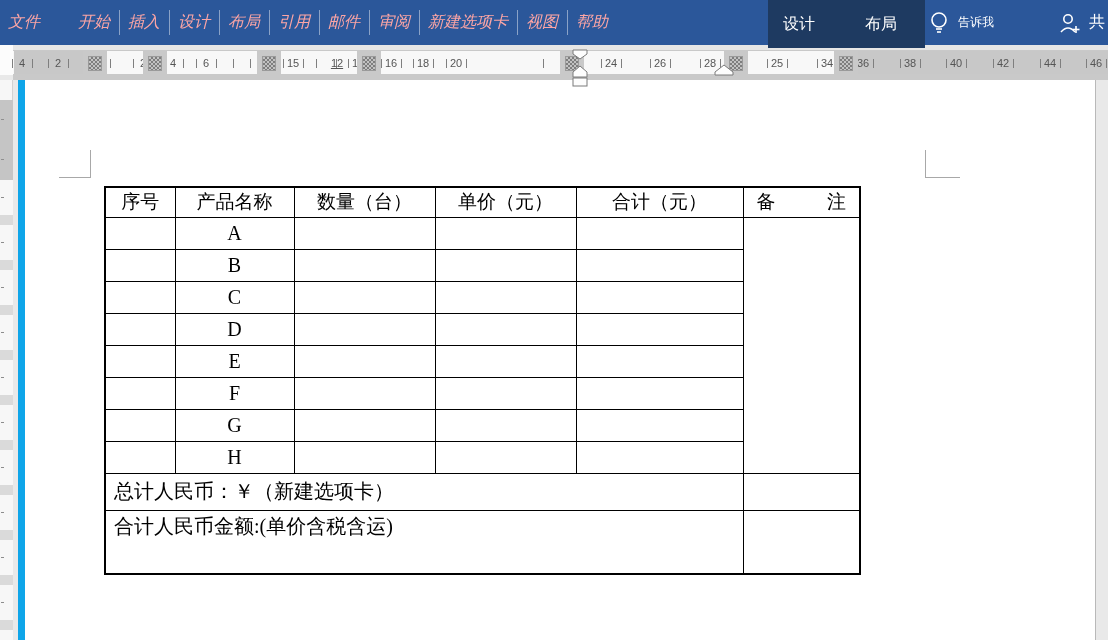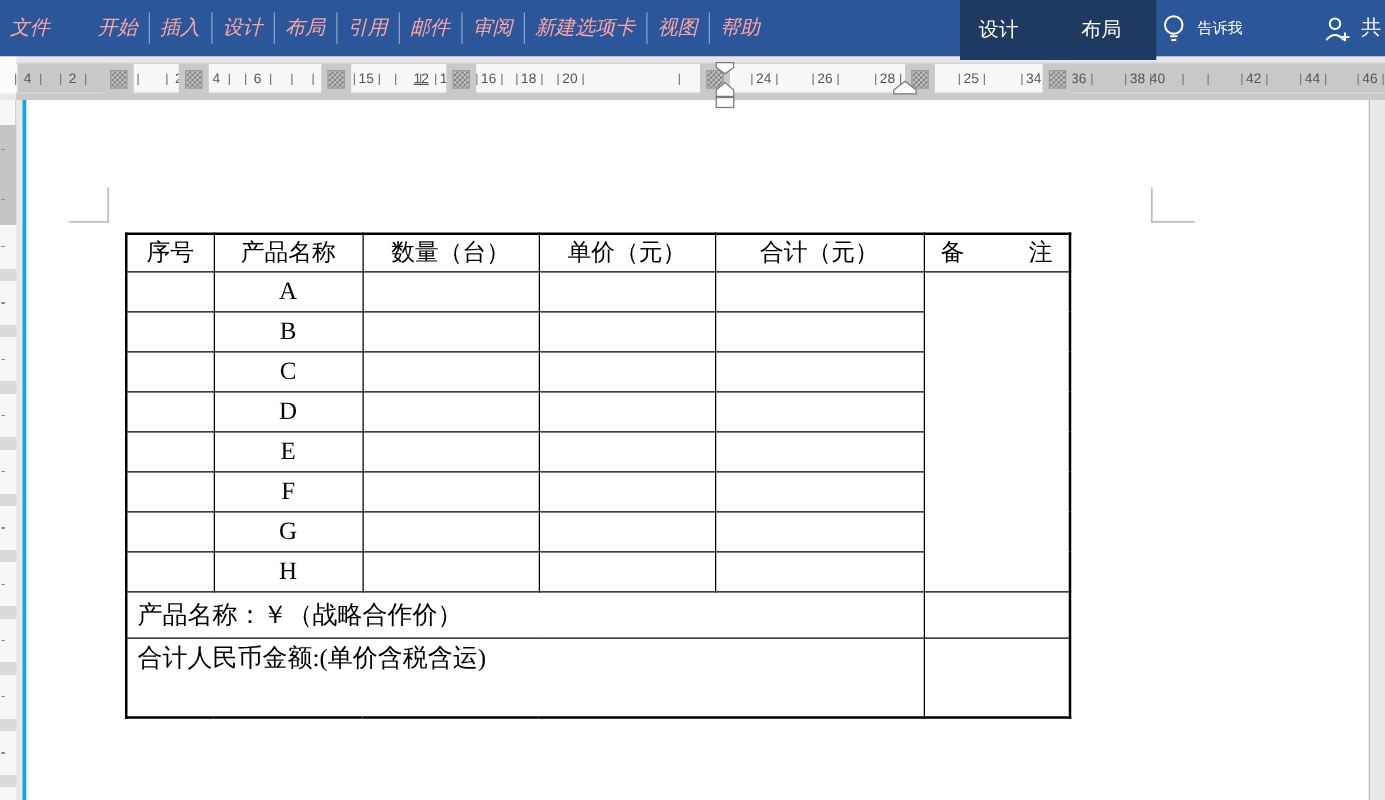--- a/index.html
+++ b/index.html
@@ -44,21 +44,21 @@
   .docarea { position:absolute; left:0; top:80px; width:1108px; height:560px; background:#e9e9e9; }
   .vruler { position:absolute; left:0; top:0; width:13px; height:560px; background:#f7f7f7; border-right:1px solid #d2d2d2; }
   .vruler .vmargin { position:absolute; left:0; top:20px; width:13px; height:80px; background:#c5c5c5; }
   .vruler .vbody { position:absolute; left:0; top:100px; width:13px; bottom:0;
     background:repeating-linear-gradient(180deg,#f7f7f7 0 35px,#dadada 35px 45px); }
   .vruler .vticks { position:absolute; left:1px; top:100px; width:3px; bottom:0;
     background:repeating-linear-gradient(180deg,transparent 0 17px,#8c8c8c 17px 18px,transparent 18px 45px); }
   .vruler .vticks2 { position:absolute; left:1px; top:20px; width:3px; height:80px;
     background:repeating-linear-gradient(180deg,transparent 0 19px,#8f8f8f 19px 20px,transparent 20px 40px); }
 
-  .page { position:absolute; left:18px; top:0; width:1078px; height:560px; background:#ffffff; border-left:3px solid #0ea5e9; border-right:1px solid #b9b9b9; }
+  .page { position:absolute; left:18px; top:0; width:1078px; height:560px; background:#ffffff; border-left:7px solid #0ea5e9; border-right:1px solid #b9b9b9; }
   .cropmark { position:absolute; background:#a8a8a8; }
 
   
   table.doc { position:absolute; left:79px; top:106px; 
     border-collapse:collapse; table-layout:fixed; width:755px;
     font-family:"Liberation Serif","DejaVu Serif",serif; color:#000; }
   table.doc td, table.doc th { border:1px solid #000; font-weight:normal; overflow:hidden; }
   table.doc { border:2px solid #000; }
   col.c1{width:70px;} col.c2{width:119px;} col.c3{width:141px;} col.c4{width:141px;} col.c5{width:167px;} col.c6{width:117px;}
   tr.hrow { height:30px; }
@@ -181,21 +181,21 @@
         <div class="hnum" style="left: 378px; text-align: center;">16</div>
         <div class="hnum" style="left: 410px;">18</div>
         <div class="hnum" style="left: 443px;">20</div>
         <div class="hnum" style="left: 598px;">24</div>
         <div class="hnum" style="left: 647px;">26</div>
         <div class="hnum" style="left: 697px;">28</div>
         <div class="hnum" style="left: 764px;">25</div>
         <div class="hnum" style="left: 814px;">34</div>
         <div class="hnum" style="left: 850px;">36</div>
         <div class="hnum" style="left: 897px;">38</div>
-        <div class="hnum" style="left: 913px;">40</div>
+        <div class="hnum" style="left: 943px;">40</div>
         <div class="hnum" style="left: 990px;">42</div>
         <div class="hnum" style="left: 1037px;">44</div>
         <div class="hnum" style="left: 1083px;">46</div>
       </div>
     <div id="hmarkers">
         <div class="hmarker-patch" style="left: 82px;"></div>
         <div class="hmarker" style="left: 82px;"></div>
         <div class="hmarker-patch" style="left: 142px;"></div>
         <div class="hmarker" style="left: 142px;"></div>
         <div class="hmarker-patch" style="left: 256px;"></div>
@@ -311,21 +311,21 @@
             <td></td>
           </tr>
           <tr class="prow">
             <td></td>
             <td>H</td>
             <td></td>
             <td></td>
             <td></td>
           </tr>
           <tr class="trow">
-            <td class="lbl" colspan="5">产品名称：￥（战略合作价）</td>
+            <td class="lbl" colspan="5">总计人民币：￥（新建选项卡）</td>
             <td></td>
           </tr>
           <tr class="arow">
             <td class="lbl" colspan="5">合计人民币金额:(单价含税含运)</td>
             <td></td>
           </tr>
         </tbody>
     </table>
   </div>
 </div>

